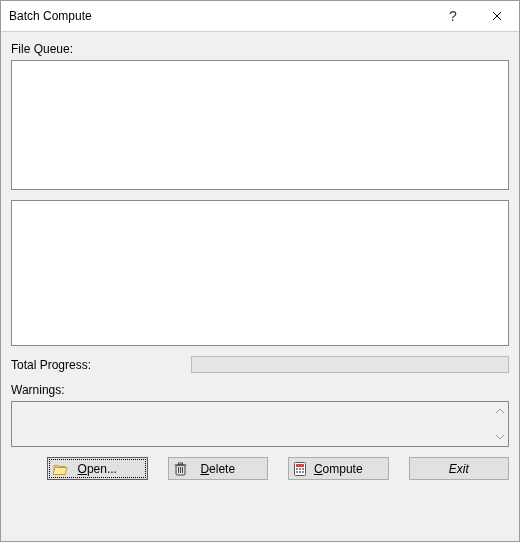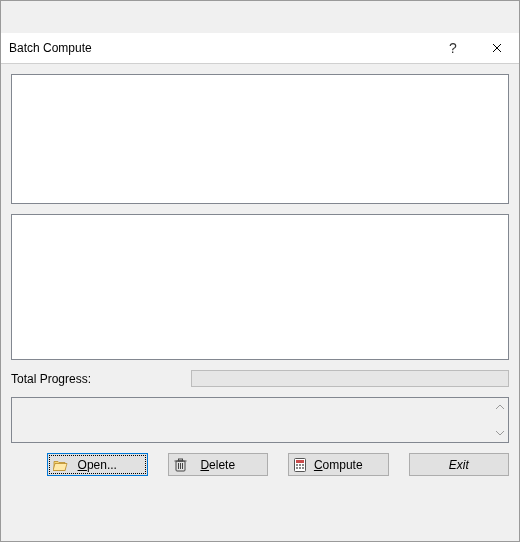--- a/index.html
+++ b/index.html
@@ -19,21 +19,20 @@
     display: flex;
     flex-direction: column;
   }
   .titlebar {
     height: 30px;
     background: #fff;
     border-bottom: 1px solid #d0d0d0;
     display: flex;
     align-items: center;
     padding-left: 8px;
-    margin-top: 32px;
   }
   .titlebar-title {
     flex: 1;
     font-size: 12px;
   }
   .titlebar-btn {
     width: 44px;
     height: 30px;
     display: flex;
     align-items: center;
@@ -160,31 +159,33 @@
     <div class="titlebar-btn">
       <svg width="10" height="10" viewBox="0 0 10 10">
         <line x1="1" y1="1" x2="9" y2="9" stroke="#000" stroke-width="1"></line>
         <line x1="9" y1="1" x2="1" y2="9" stroke="#000" stroke-width="1"></line>
       </svg>
     </div>
   </div>
 
   <div class="body">
 
+    <div class="label">File Queue:</div>
     <div id="file-queue" class="listbox"></div>
 
     <div class="spacer-sm"></div>
 
     <div id="completed-files" class="listbox"></div>
 
     <div class="row">
       <span class="label-inline">Total Progress:</span>
       <div class="progressbar"></div>
     </div>
 
+    <div class="label">Warnings:</div>
     <div class="warnings-box">
       <div class="scroll-col">
         <div class="scroll-arrow">
           <svg width="8" height="5" viewBox="0 0 8 5">
               <polyline points="0,5 4,1 8,5" fill="none" stroke="#9a9a9a" stroke-width="1"></polyline>
             </svg>
         </div>
         <div class="scroll-arrow">
           <svg width="8" height="5" viewBox="0 0 8 5">
               <polyline points="0,0 4,4 8,0" fill="none" stroke="#9a9a9a" stroke-width="1"></polyline>

